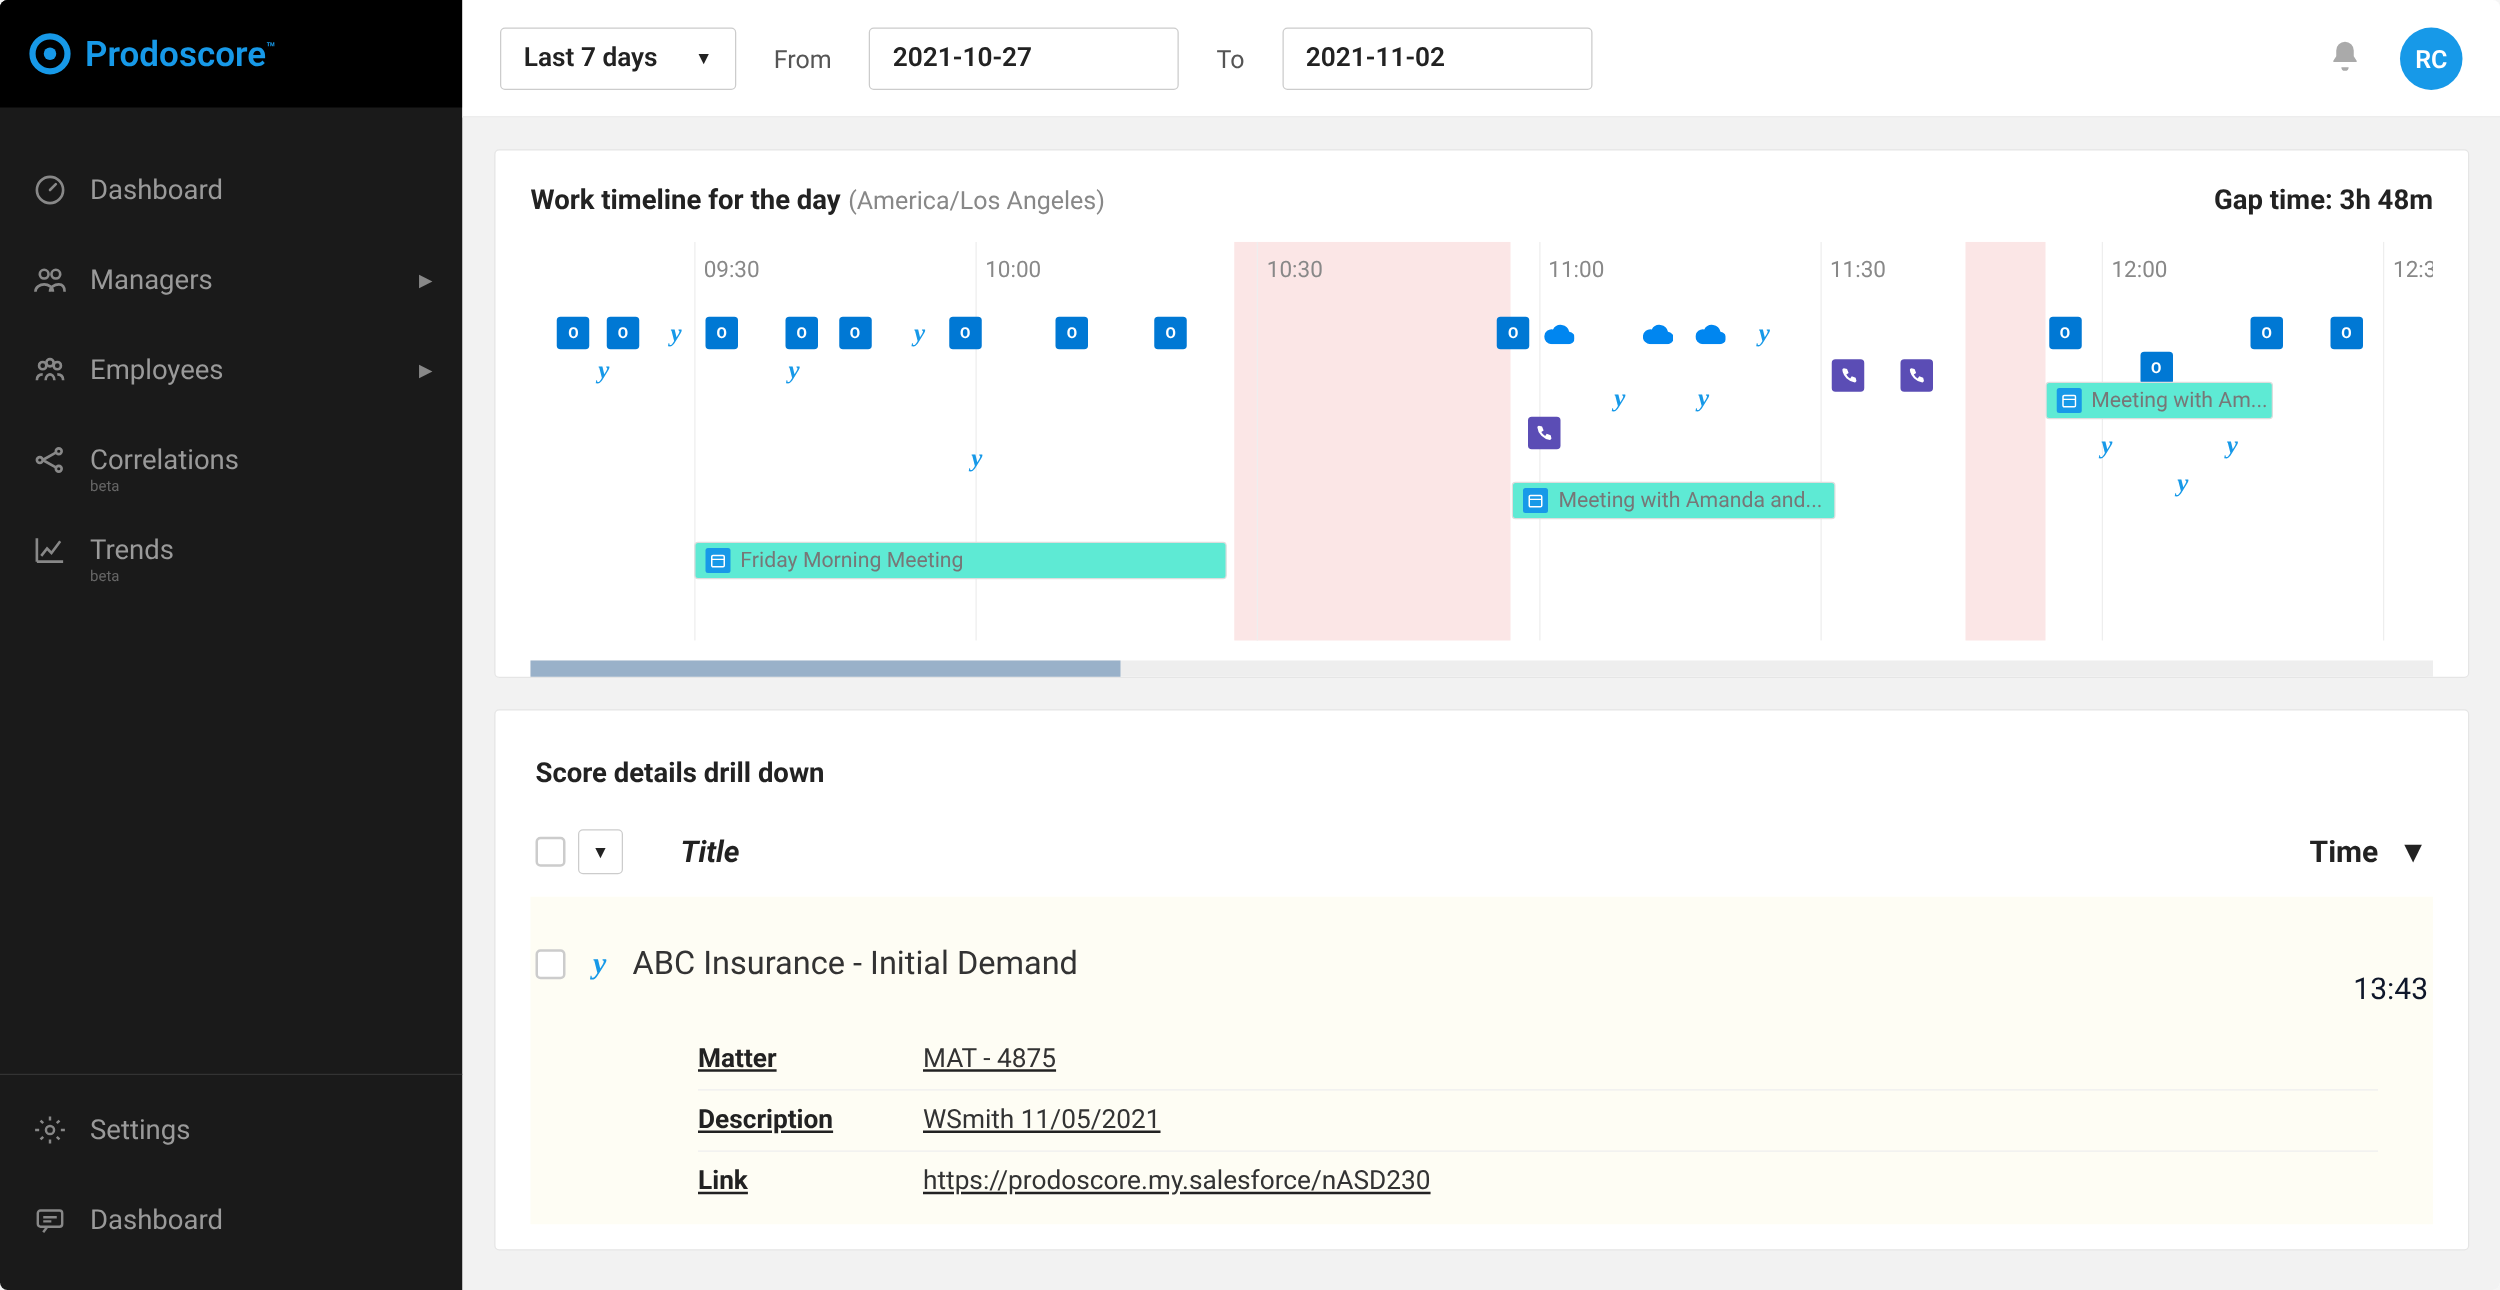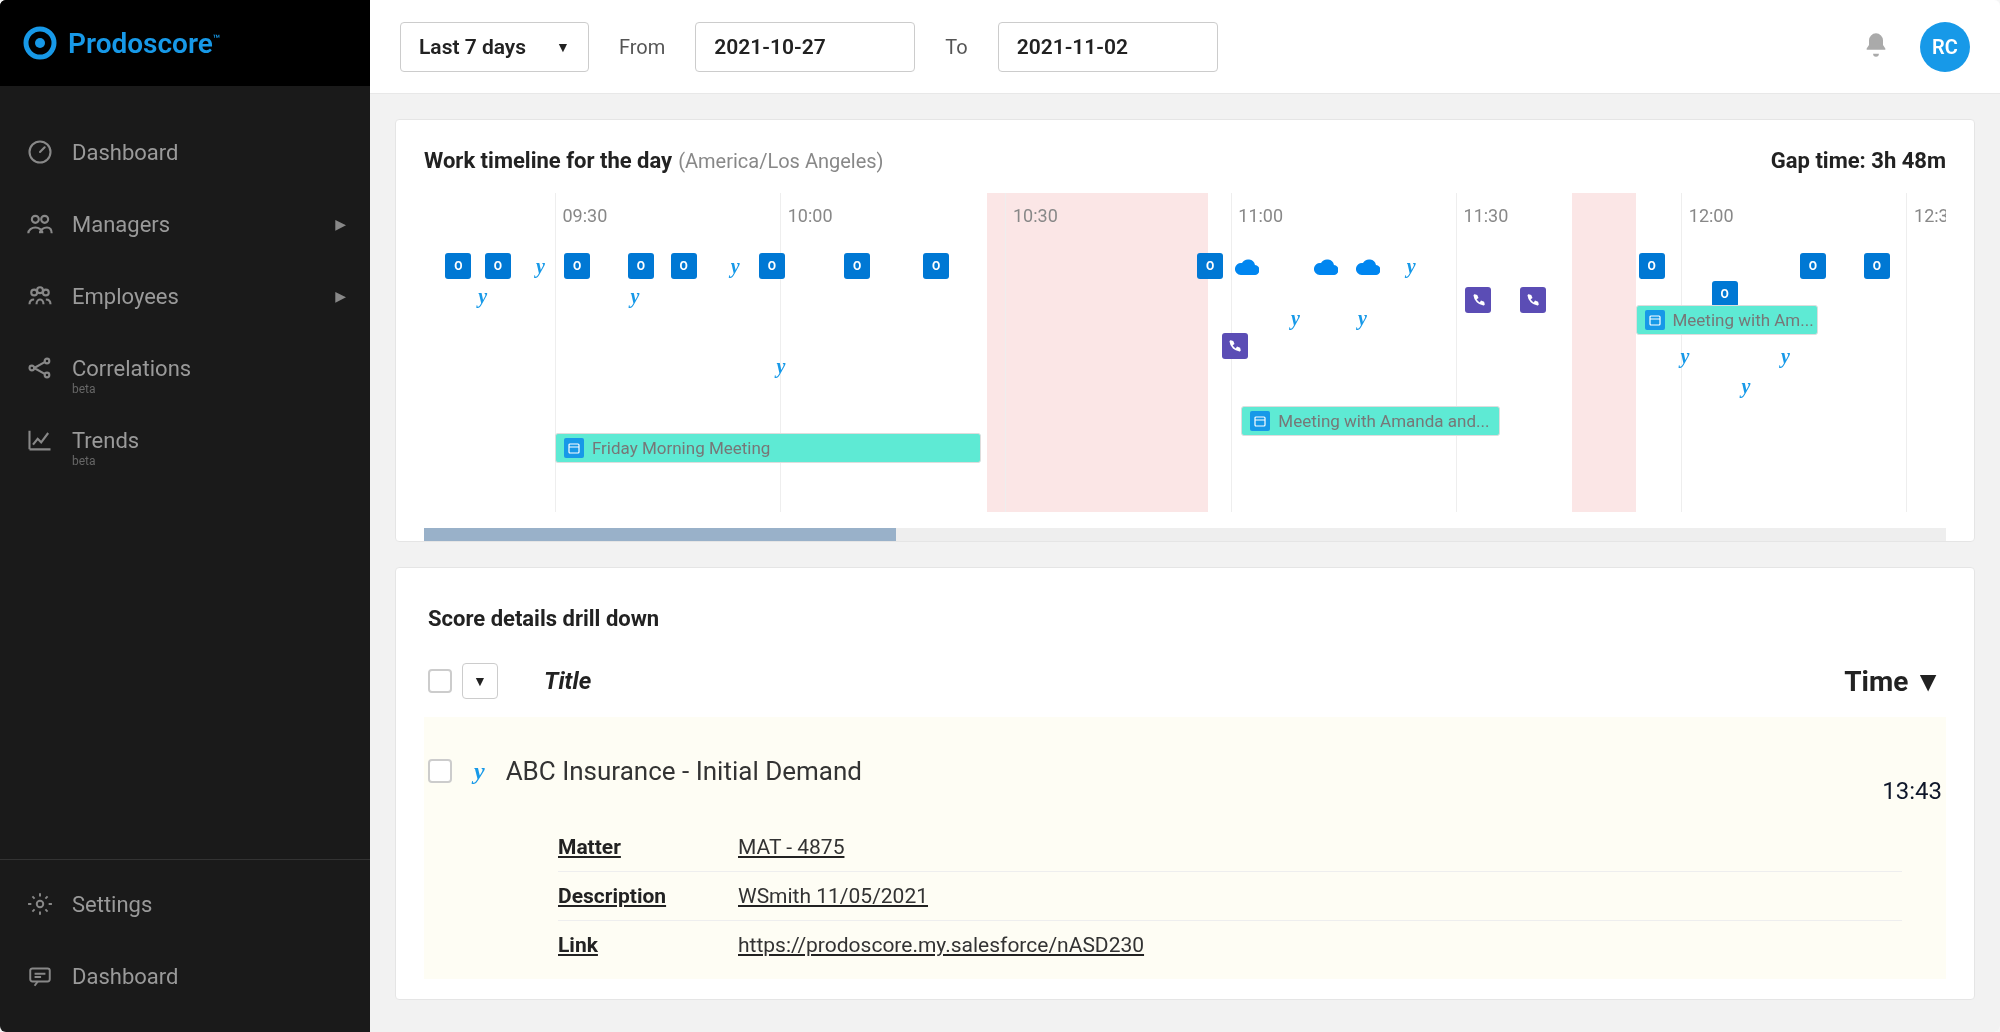--- a/index.html
+++ b/index.html
@@ -20,21 +20,21 @@
   .nav-item .beta { position:absolute; font-size: 12px; color:#666; bottom: 8px; left: 72px;}
   
   .bottom-nav { border-top: 1px solid #333; padding: 8px 0 20px 0;}
   
   
   .main { flex: 1; display: flex; flex-direction: column; background: #f2f2f2;}
   .topbar { height: 94px; background: #fff; border-bottom: 1px solid #e8e8e8; display: flex; align-items: center; padding: 0 30px; gap: 30px;}
   .range-select { border:1px solid #ccc; border-radius:4px; padding: 12px 18px; font-size:21px; font-weight:600; display:flex; align-items:center; gap: 30px; cursor:pointer;}
   .range-select .caret { font-size:14px;}
   .tb-label { font-size: 20px; color:#555;}
-  .date-input { border:1px solid #ccc; border-radius:4px; padding:12px 18px; font-size:21px; font-weight:600; width: 220px;}
+  .date-input { border:1px solid #ccc; border-radius:4px; padding:12px 18px; font-size:21px; font-weight:600; width: 248px;}
   .tb-spacer { flex:1; }
   .bell { color:#999; cursor:pointer;}
   .avatar { width:50px; height:50px; border-radius:50%; background:#1799e8; color:#fff; display:flex; align-items:center; justify-content:center; font-size:20px; font-weight:600; cursor:pointer;}
   
   .content { padding: 25px; flex: 1; overflow: auto;}
   
   
   .card { background:#fff; border:1px solid #e5e5e5; border-radius:4px; padding: 28px 28px 0 28px; margin-bottom: 25px;}
   .card-head { display:flex; align-items: baseline; margin-bottom: 20px;}
   .card-title { font-size:22px; font-weight:700; }
@@ -60,21 +60,21 @@
   .tl-scrollbar { position:absolute; bottom:0; left:0; right:0; height:13px; background:#eee;}
   .tl-thumb { position:absolute; top:0; height:13px; background:#99b1c9; cursor:pointer;}
   
   
   .drill-title { font-size:22px; font-weight:700; margin: 10px 0 24px 4px;}
   .drill-card.card { padding-bottom: 20px; }
   .dt-head { display:flex; align-items:center; padding: 8px 4px 18px 4px; border-bottom: 0;}
   .dt-check { width:24px; height:24px; border:2px solid #ccc; border-radius:4px; cursor:pointer;}
   .dt-caret-box { width:36px; height:36px; border:1px solid #ccc; border-radius:4px; margin-left:10px; display:flex; align-items:center; justify-content:center; cursor:pointer; font-size:14px;}
   .dt-col-title { font-size:24px; font-weight:700; margin-left: 46px; font-style: italic;}
-  .dt-col-time { margin-left:auto; font-size:28px; font-weight:700; display:flex; align-items:center; gap:6px; cursor:pointer;}
+  .dt-col-time { margin-left:auto; font-size:24px; font-weight:700; display:flex; align-items:center; gap:16px; cursor:pointer;}
   
   .dt-row { background:#fefdf4; padding: 20px 4px 10px 4px;}
   .dt-row-top { display:flex; align-items:center;}
   .dt-row-top .dt-check { background:#fff;}
   .dt-row-icon { margin-left: 22px; color:#1799e8; font-weight:700; font-size:24px; font-family: Georgia, serif; font-style:italic;}
   .dt-row-title { margin-left: 21px; font-size:26px; color:#333;}
   .dt-row-time { margin-left:auto; font-size:24px; color:#0f172a;margin-top:40px;}
   
   .dt-details { margin-left: 130px; margin-top: 18px; padding-right: 40px;}
   .dt-detail-row { display:flex; padding: 12px 0; border-top:1px solid #eee; font-size:21px;text-decoration:underline;}
@@ -303,21 +303,21 @@
               <div class="event-icon ic-yy" style="left: 86%; top: 180px;">y</div>
               <div class="meeting-bar" style="left: 8.6%; width: 28%; top: 240px;">
                 <span class="mi">
                   <svg width="12" height="12" viewBox="0 0 12 12" fill="#fff">
                     <rect x="1" y="2" width="10" height="9" rx="1" fill="none" stroke="#fff" stroke-width="1.2"></rect>
                     <path d="M1 5h10" stroke="#fff"></path>
                   </svg>
                 </span>
                 <span>Friday Morning Meeting</span>
               </div>
-              <div class="meeting-bar" style="left: 51.6%; width: 17%; top: 213px; margin-left: 32px;">
+              <div class="meeting-bar" style="left: 51.6%; width: 17%; top: 192px;">
                 <span class="mi">
                   <svg width="12" height="12" viewBox="0 0 12 12" fill="#fff">
                     <rect x="1" y="2" width="10" height="9" rx="1" fill="none" stroke="#fff" stroke-width="1.2"></rect>
                     <path d="M1 5h10" stroke="#fff"></path>
                   </svg>
                 </span>
                 <span>Meeting with Amanda and...</span>
               </div>
               <div class="meeting-bar" style="left: 79.6%; width: 12%; top: 112px;">
                 <span class="mi">

